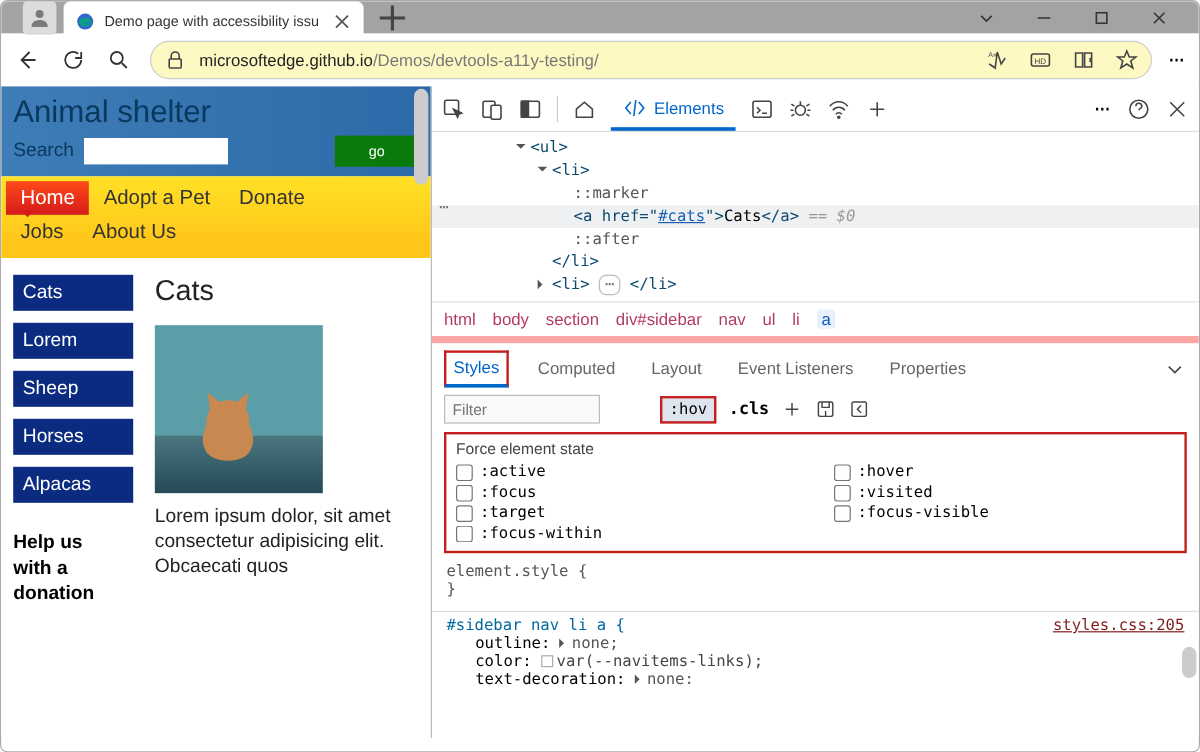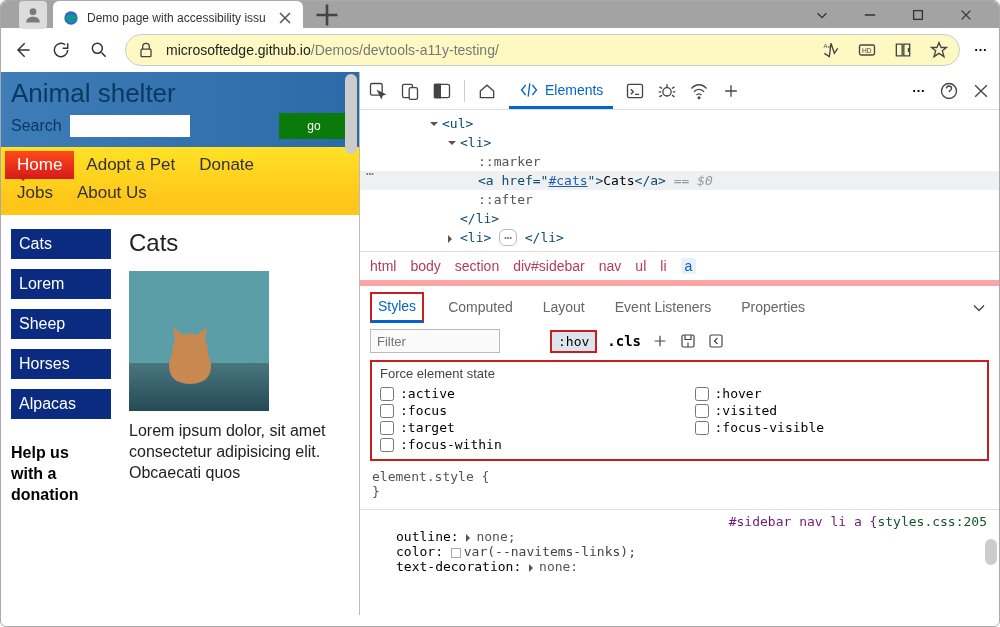--- a/index.html
+++ b/index.html
@@ -143,22 +143,22 @@
   .sa-ico { width:18px; height:18px; stroke:#444; fill:none; stroke-width:1.6;}
   .force-box {
     margin:0 10px; border:2px solid #c52020; padding:4px 8px 6px 8px;
   }
   .force-title { font-size:13px; color:#444; margin-bottom:4px;}
   .force-grid { display:grid; grid-template-columns:1fr 1fr; column-gap:30px; }
   .force-item { display:flex; align-items:center; gap:6px; font-family:Consolas,monospace; font-size:13px; padding:1px 0;}
   .force-item input[type=checkbox]{ width:14px;height:14px;}
   .css-block { padding:4px 12px; font-family:Consolas,monospace; font-size:13px; color:#555; border-top:1px solid #ddd; margin-top:6px;}
   .css-block.top { border-top:none; margin-top:4px;}
-  .css-sel { color:#701a75;text-align:right;}
-  .css-link { float:right; color:#14532d; }
+  .css-sel { color:#0369a1;}
+  .css-link { float:right; color:#7f1d1d; text-decoration:underline;}
   .css-prop { color:#000000;}
   .css-var { color:#444;}
   .css-colorchip { display:inline-block; width:10px;height:10px; border:1px solid #aaa; vertical-align:middle; margin-right:3px; background:#fff;}
   .css-rowtri { display:inline-block; width:0;height:0;border:4px solid transparent; border-left-color:#555; vertical-align:middle; margin-right:2px;}
   .dt-scroll { position:absolute; right:2px; top:40px; width:12px; height:120px; background:#ccc; border-radius:6px;}
   .dt-scroll2 { position:absolute; right:2px; bottom:50px; width:12px; height:26px; background:#ccc; border-radius:6px;}
 </style>
 </head>
 <body>
 

